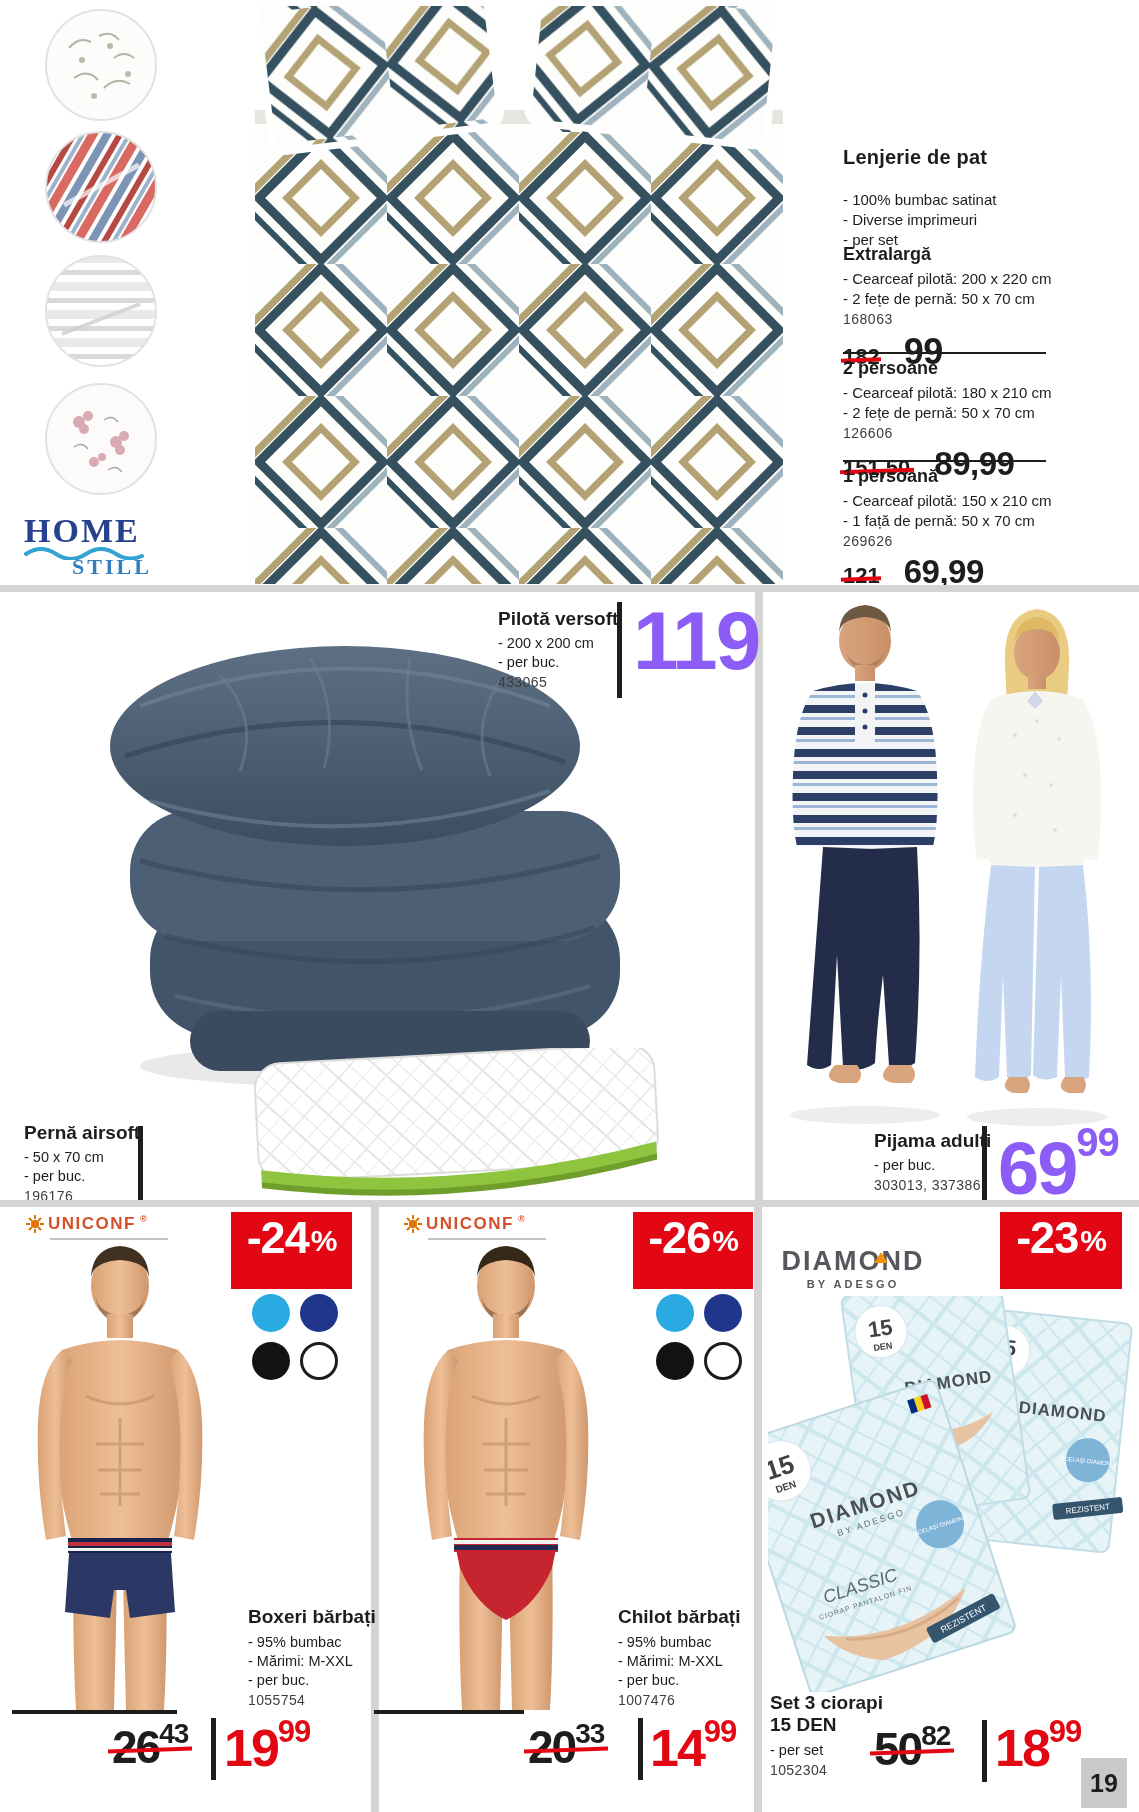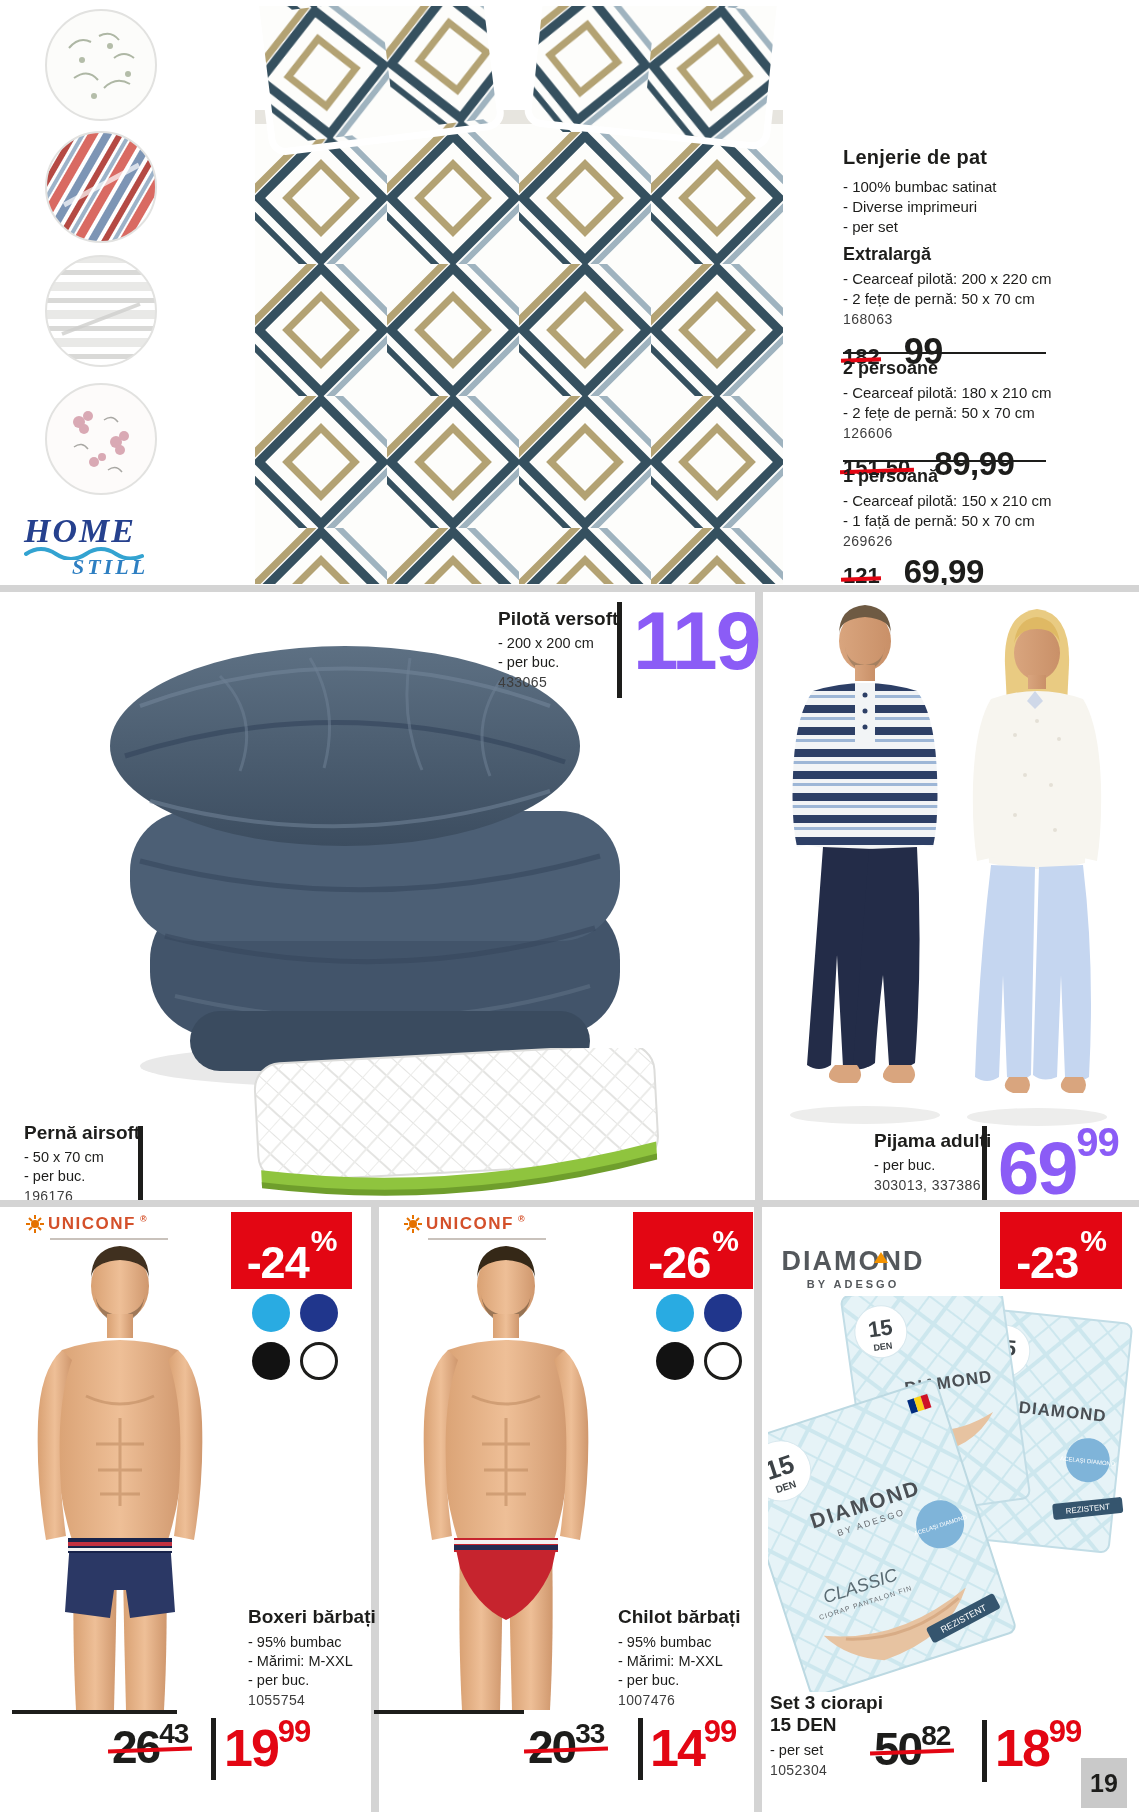--- a/index.html
+++ b/index.html
@@ -28,21 +28,21 @@
   .big-main{font-size:74px;}
   .big-sup{font-size:40px;vertical-align:38px;letter-spacing:-1px;}
   .huge-main{font-size:82px;}
   .vbar{position:absolute;background:#1d1d1b;}
 
   .cap-title{font-size:19px;font-weight:800;}
   .cap-spec{font-size:14.5px;line-height:19px;}
   .cap-code{font-size:14px;color:#3d3d3d;margin-top:2px;letter-spacing:.4px;}
 
   
-  .badge{position:absolute;background:#e30613;color:#fff;display:flex;align-items:flex-end;
+  .badge{position:absolute;background:#e30613;color:#fff;display:flex;align-items:flex-start;
          justify-content:center;font-weight:800;font-size:45px;letter-spacing:-1px;}
   .badge .pct{font-size:30px;vertical-align:8px;margin-left:2px;align-self:flex-start;margin-top:12px;}
 
   
   .dot{position:absolute;width:38px;height:38px;border-radius:50%;}
 
   
   .old-big{position:absolute;font-weight:700;color:#1d1d1b;letter-spacing:-2px;}
   .old-big .m{font-size:46px;}
   .old-big .s{font-size:28px;vertical-align:20px;letter-spacing:-1px;}
@@ -54,21 +54,21 @@
            display:flex;align-items:center;gap:4px;}
   .uniconf .reg{font-size:9px;vertical-align:8px;align-self:flex-start;}
   .uni-tagline{position:absolute;height:2px;background:#c9c2bc;width:118px;}
 
   .diamond-brand{position:absolute;text-align:center;color:#54585c;}
   .diamond-brand .l1{font-size:27px;font-weight:800;letter-spacing:2px;}
   .diamond-brand .l2{font-size:11px;font-weight:700;letter-spacing:3px;margin-top:1px;}
   .gem{position:absolute;width:0;height:0;border-left:7px solid transparent;border-right:7px solid transparent;
        border-bottom:11px solid #f39200;}
 
-  .home-logo{position:absolute;font-family:"Liberation Serif","DejaVu Serif",serif;font-style:italic;}
+  .home-logo{position:absolute;font-family:"Liberation Serif","DejaVu Serif",serif;}
   .home-logo .h1{font-size:34px;font-weight:700;color:#26418e;letter-spacing:2px;}
   .home-logo .h2{font-size:22px;font-weight:700;color:#2e7fc2;margin-left:48px;margin-top:-6px;letter-spacing:3px;}
 
   .floor-line{position:absolute;height:4px;background:#1d1d1b;}
 
   .page-num{position:absolute;left:1081px;top:1758px;width:46px;height:50px;background:#c9c9c9;
             display:flex;align-items:center;justify-content:center;font-size:25px;font-weight:700;color:#1d1d1b;}
 </style>
 </head>
 <body>
@@ -151,21 +151,21 @@
       <rect x="8" y="-30" width="230" height="170" rx="14" transform="rotate(-7 120 60)" fill="url(#geo)" stroke="#ffffff" stroke-width="7"></rect>
     </g>
     <g>
       <rect x="280" y="-40" width="240" height="175" rx="14" transform="rotate(6 400 50)" fill="url(#geo)" stroke="#ffffff" stroke-width="7"></rect>
     </g>
     <rect x="0" y="0" width="528" height="6" fill="#ffffff"></rect>
   </svg>
 
   <div class="abs nowrap" style="left:843px;top:146px">
     <div class="prod-title">Lenjerie de pat</div>
-    <div class="spec" style="margin-top:8px">- 100% bumbac satinat</div>
+    <div class="spec" style="margin-top:21px">- 100% bumbac satinat</div>
     <div class="spec">- Diverse imprimeuri</div>
     <div class="spec">- per set</div>
   </div>
 
   <div class="abs nowrap" style="left:843px;top:244px">
     <div class="variant-name">Extralargă</div>
     <div class="spec" style="margin-top:4px">- Cearceaf pilotă: 200 x 220 cm</div>
     <div class="spec">- 2 fețe de pernă: 50 x 70 cm</div>
     <div class="code" style="margin-top:2px">168063</div>
     <div class="price-row" style="margin-top:4px">

